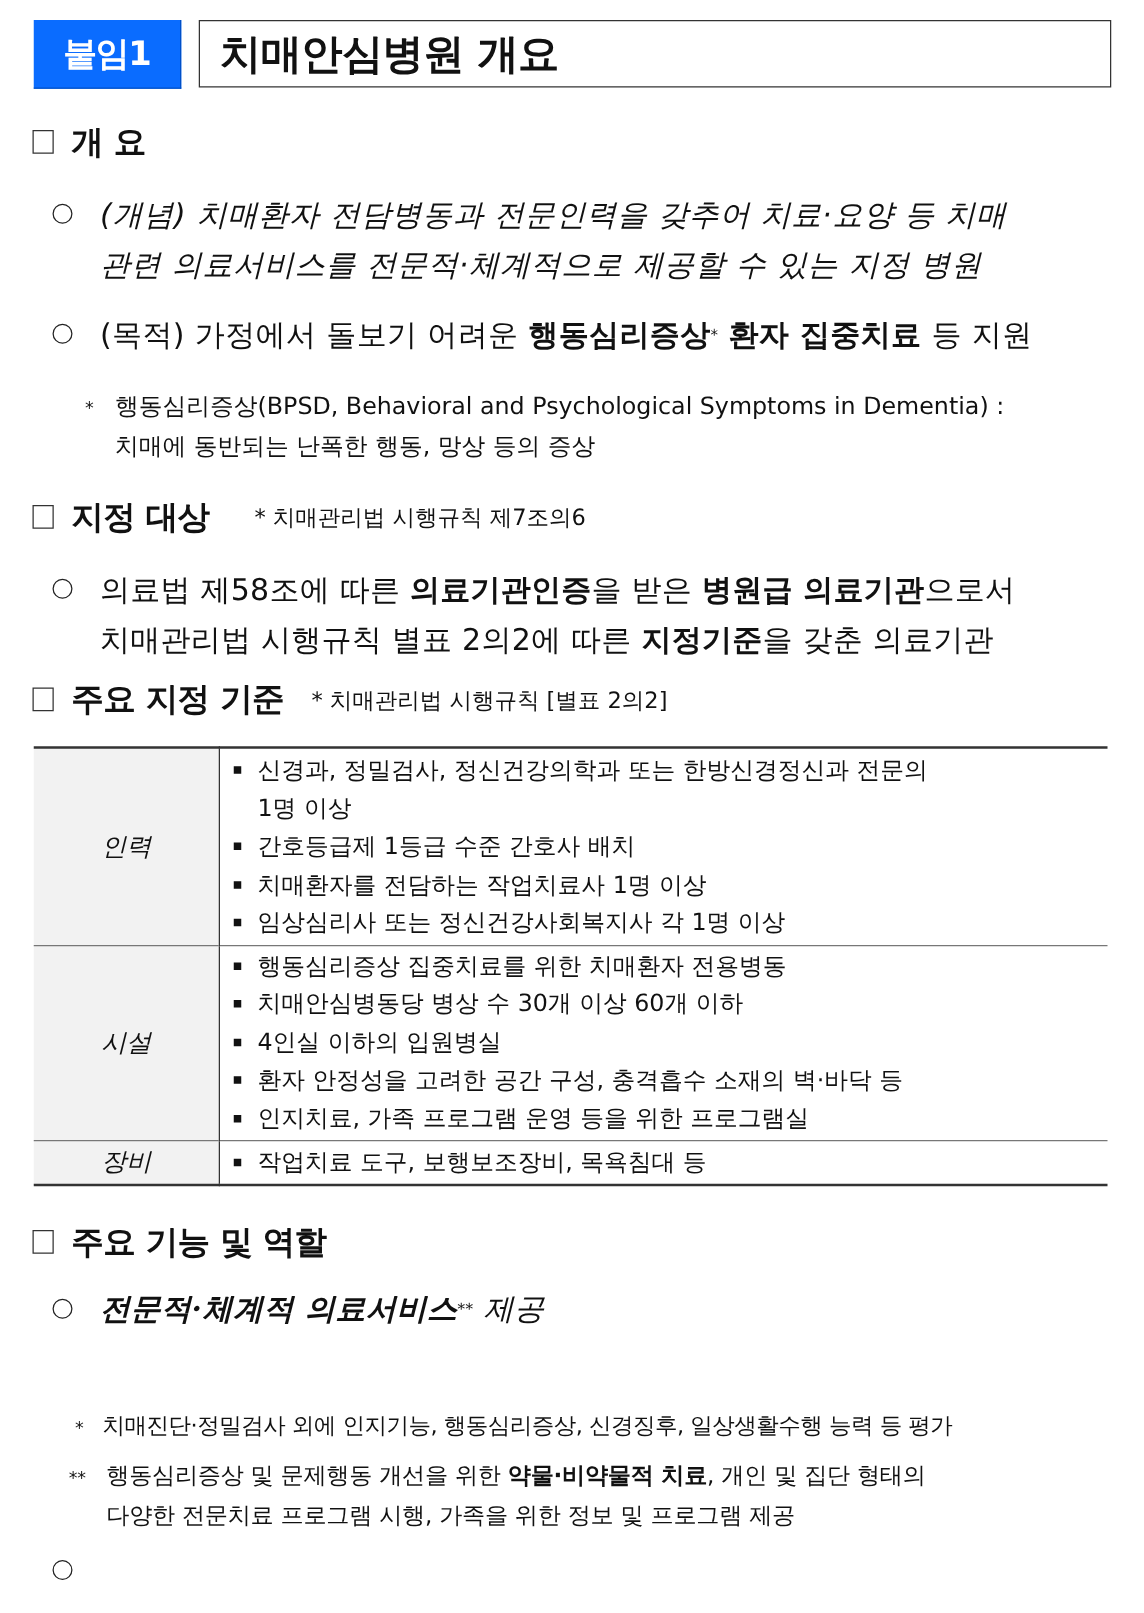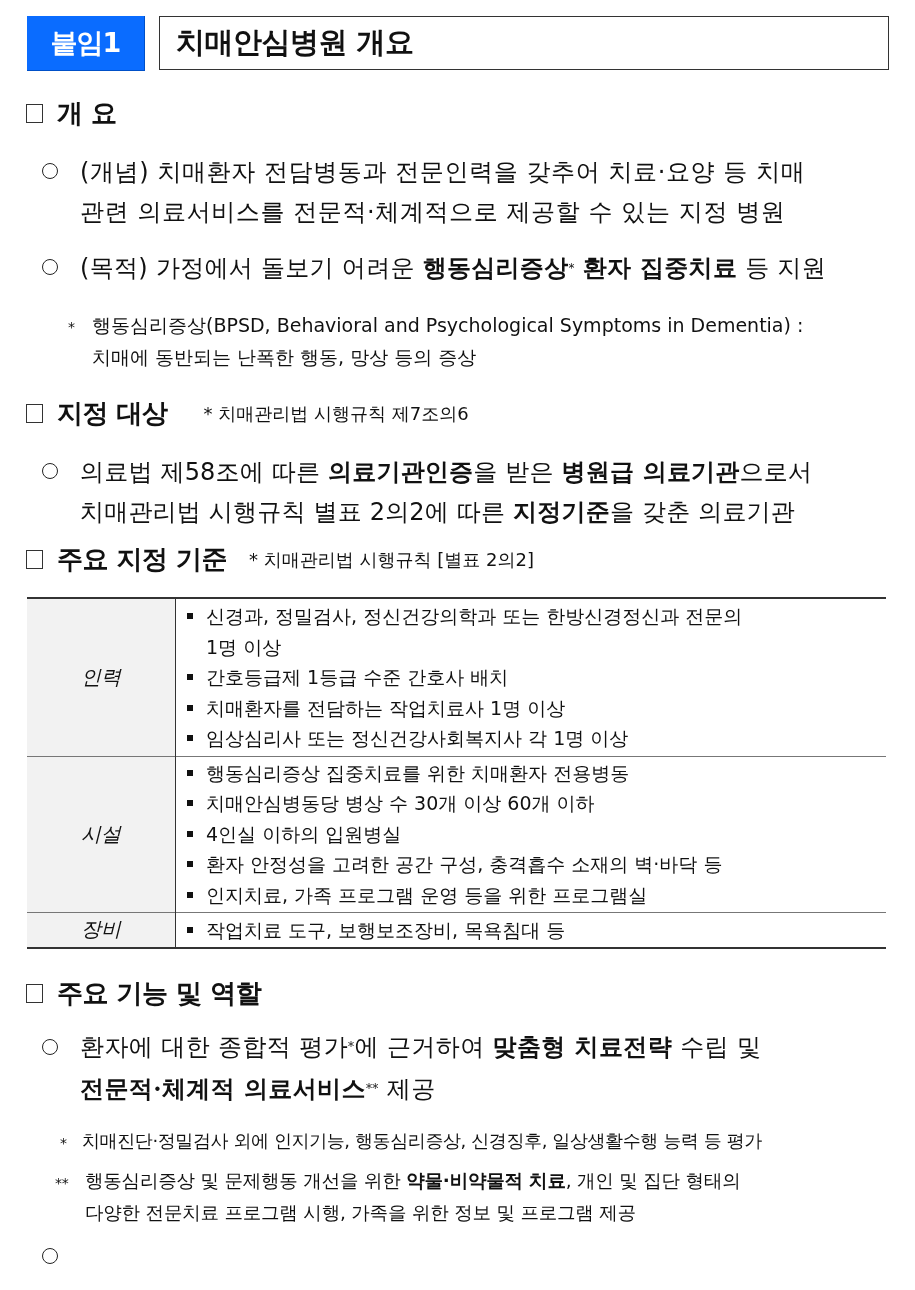--- a/index.html
+++ b/index.html
@@ -12,35 +12,35 @@
   .badge {
     left: 27px; top: 16px; width: 117px; height: 54px;
     background: #0a6cff; color: #ffffff; font-weight: bold; font-size: 27px;
     display: flex; align-items: center; justify-content: center;
     letter-spacing: -1px; border-right: 1px solid #0050c8; border-bottom: 1px solid #0050c8;
   }
   .title-box {
     left: 159px; top: 16px; width: 730px; height: 54px;
     border: 1px solid #333; box-sizing: border-box;
     display: flex; align-items: center; padding-left: 16px;
-    font-weight: bold; font-size: 29px; letter-spacing: -0.5px;
+    font-weight: bold; font-size: 33px; letter-spacing: -0.5px;
   }
   
   .sec {
     left: 26px; font-size: 26px; font-weight: bold; display: flex; align-items: center;
     letter-spacing: -0.5px; white-space: nowrap;
   }
   .sec .box {
     display: inline-block; width: 17px; height: 19px; border: 1px solid #333; margin-right: 14px;
     box-sizing: border-box; background: #fff;
   }
   .sec .note { font-weight: normal; font-size: 18px; margin-left: 30px; letter-spacing: 0; }
   
   .bul { font-size: 24px; line-height: 40px; white-space: nowrap; letter-spacing: -0.3px; }
-  .serif { font-family: "DejaVu Serif", "Liberation Serif", serif; }
+  .serif { font-family: "DejaVu Serif", "Liberation Serif", serif; font-style: italic; }
   .circle {
     position: absolute; left: 0; top: 11px; width: 16px; height: 16px;
     border: 1.6px solid #222; border-radius: 50%; box-sizing: border-box;
   }
   .b { font-weight: bold; }
   .fn { font-size: 19px; line-height: 32px; white-space: nowrap; }
   .star { font-size: 12px; vertical-align: top; }
   
   table.crit {
     position: absolute; left: 27px; top: 597px; width: 859px;
@@ -154,25 +154,20 @@
   </table>
 
 <div class="abs sec" style="top:976px;">
   <span class="box"></span>
   <span>주요 기능 및 역할</span>
 </div>
 
 <div class="abs bul serif" style="left:42px; top:1026px; padding-left:38px; line-height:42px; letter-spacing:0.4px;">
   <span class="circle" style="top:13px;"></span>
   <div>
-    <span>환자에 대한 종합적 평가</span><span class="star">*</span><span>에 근거하여</span>
-    <span class="b">맞춤형 치료전략</span>
-    <span>수립 및</span>
-  </div>
-  <div>
     <span class="b">전문적·체계적 의료서비스</span><span class="star">**</span>
     <span>제공</span>
   </div>
 </div>
 
 <div class="abs fn" style="left:60px; top:1125px; padding-left:22px; font-size:18px; letter-spacing:-0.4px;">
   <span style="position:absolute; left:0; top:2px; font-size:14px;">*</span>
   <span>치매진단·정밀검사 외에 인지기능, 행동심리증상, 신경징후, 일상생활수행 능력 등 평가</span>
 </div>
 

